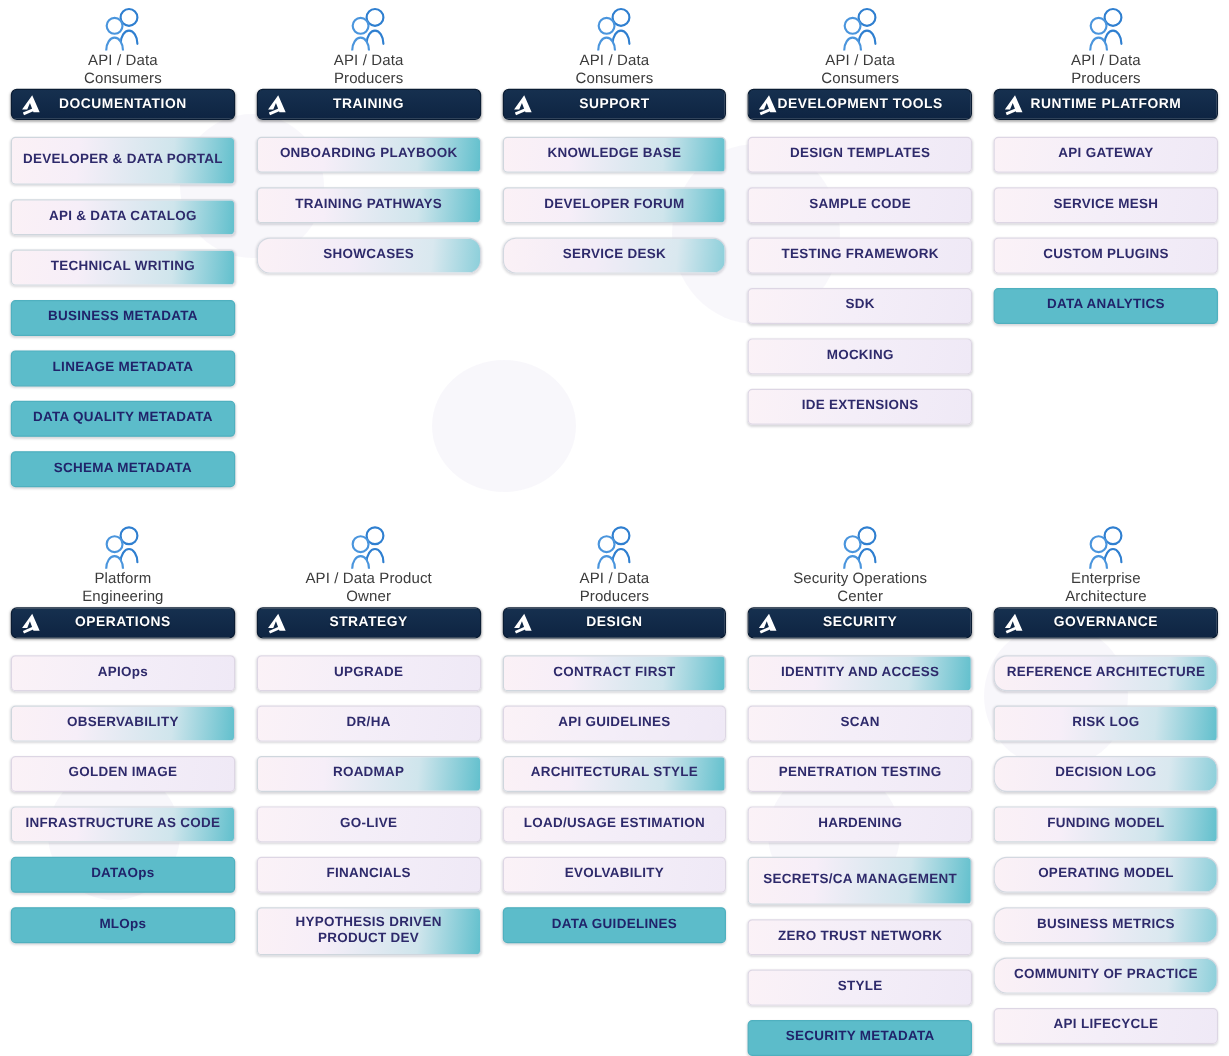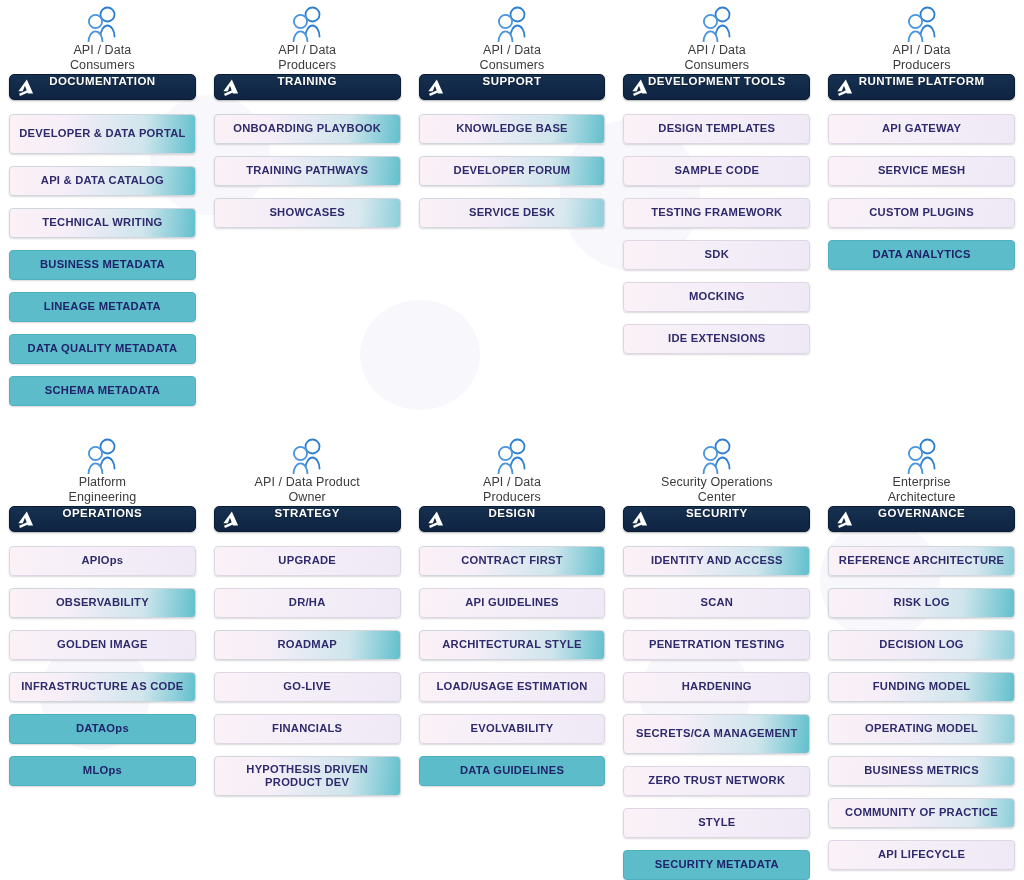--- a/index.html
+++ b/index.html
@@ -81,20 +81,21 @@
 
   
   .title-bar {
     position: relative;
     height: 26px;
     border-radius: 5px;
     background: linear-gradient(180deg, #16304f 0%, #0e2442 100%);
     border: 1px solid #0a1c33;
     box-shadow: 0 1px 2px rgba(0,0,0,.30);
     display: flex;
+    align-items: center;
     justify-content: center;
     margin-bottom: 14px;
   }
   .title-icon {
     position: absolute;
     left: 7px;
     top: 50%;
     transform: translateY(-50%);
     width: 19px;
     height: 19px;
@@ -137,20 +138,21 @@
     background: linear-gradient(100deg, #fbf2f7 0%, #f4eef8 48%, #efe9f6 100%);
     text-align: right;
   }
   .card.grad {
     background: linear-gradient(95deg, #fbf1f6 0%, #f6eef8 30%, #cfe5ec 72%, #62c0cd 100%);
     border-color: #cfd6dd;
   }
   .card.grad-soft {
     background: linear-gradient(95deg, #fbf1f6 0%, #f2ecf7 42%, #d9e8ef 78%, #8ccfda 100%);
     border-color: #d3d8e0;
+    border-radius: 11px;
   }
   .card.solid {
     background: #5cbcca;
     border-color: #4fb0bf;
   }
   .card.solid .card-text { color: #20236a; }
 
   .spacer { flex: 1 1 auto; }
 </style>
 </head>

